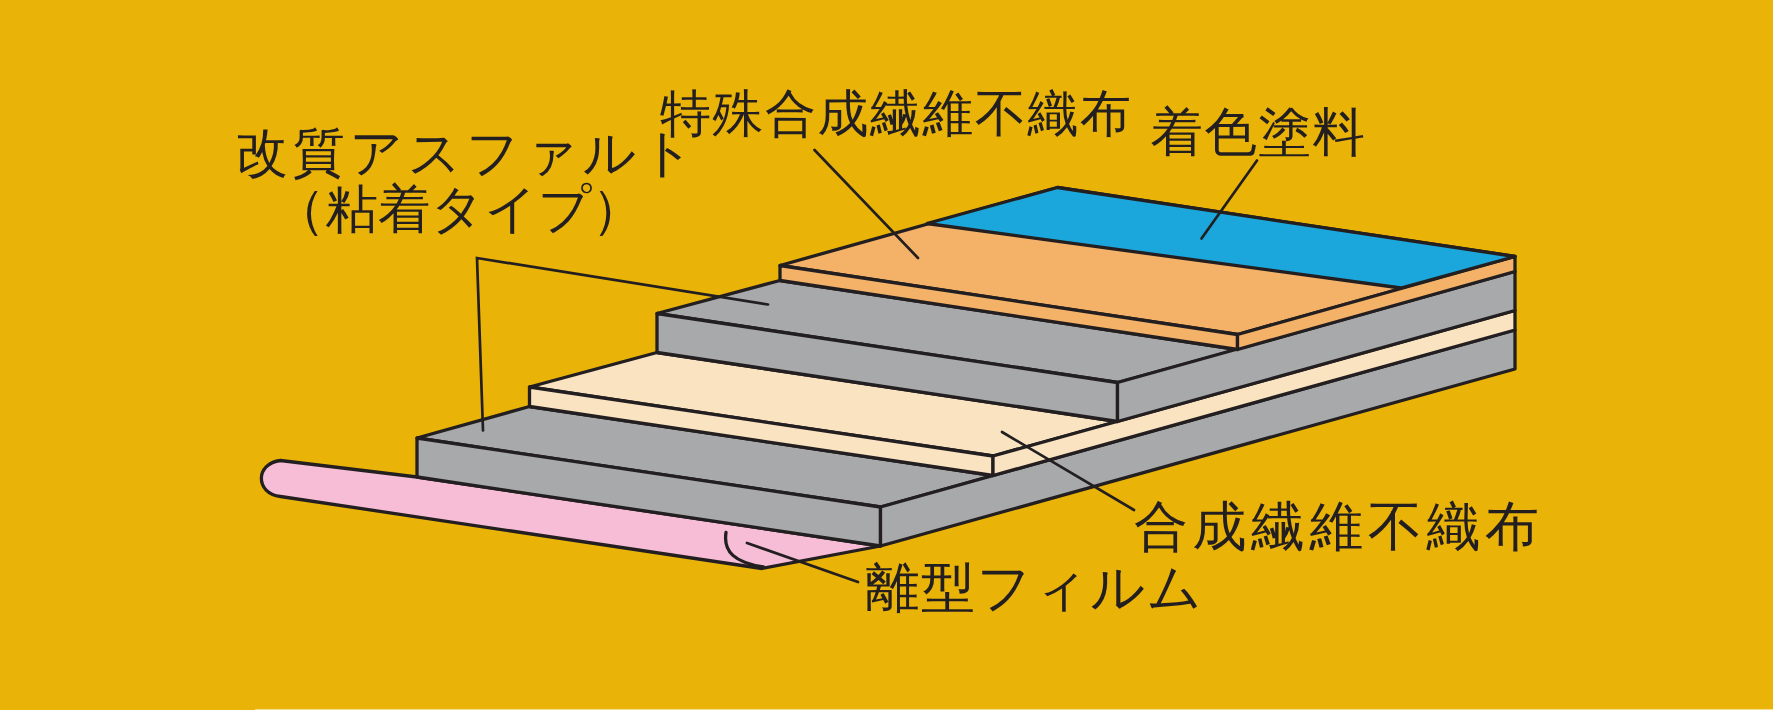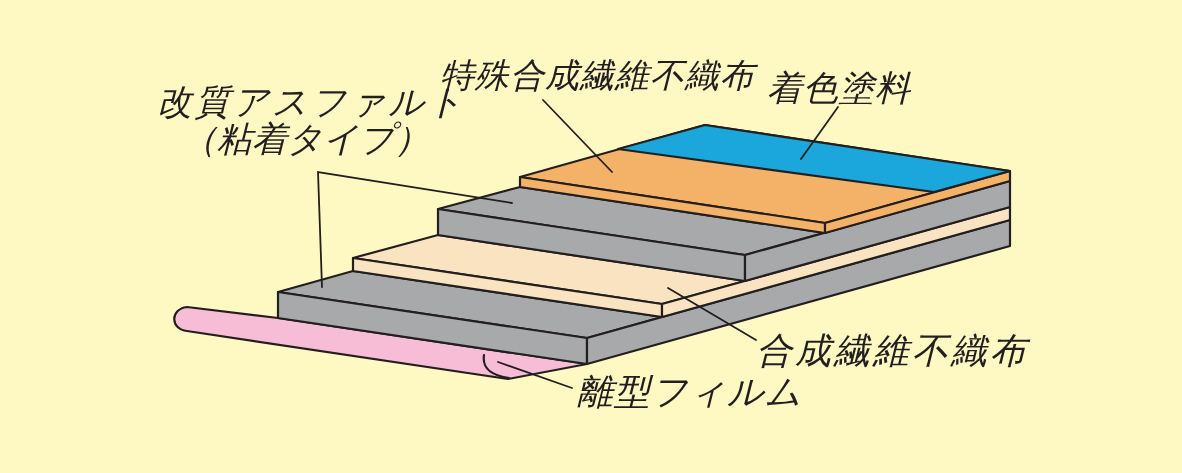--- a/index.html
+++ b/index.html
@@ -1,22 +1,21 @@
 <!DOCTYPE html>
 <html><head>
 <meta charset="utf-8">
 <style>
   html,body{margin:0;padding:0;background:#ffffff;}
   .stage{
     position:relative;
     width:1182px;height:473px;
-    background:#fef9c3;
+    background:#eab308;
     overflow:hidden;
     font-family:"DejaVu Sans",sans-serif;
-    font-style:italic;
   }
   svg{display:block;}
   .jp-label{
     fill:#231F20;
     font-family:"DejaVu Sans",sans-serif;
     font-weight:500;
   }
 </style>
 </head>
 <body>

